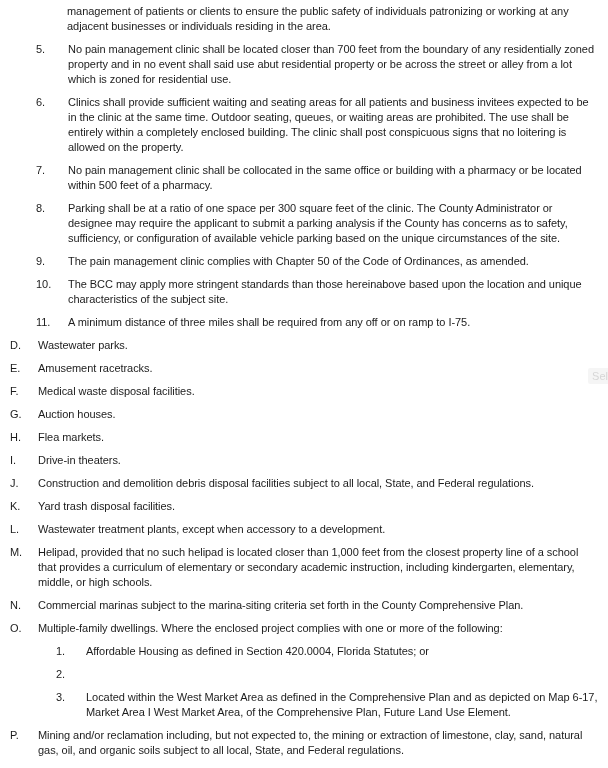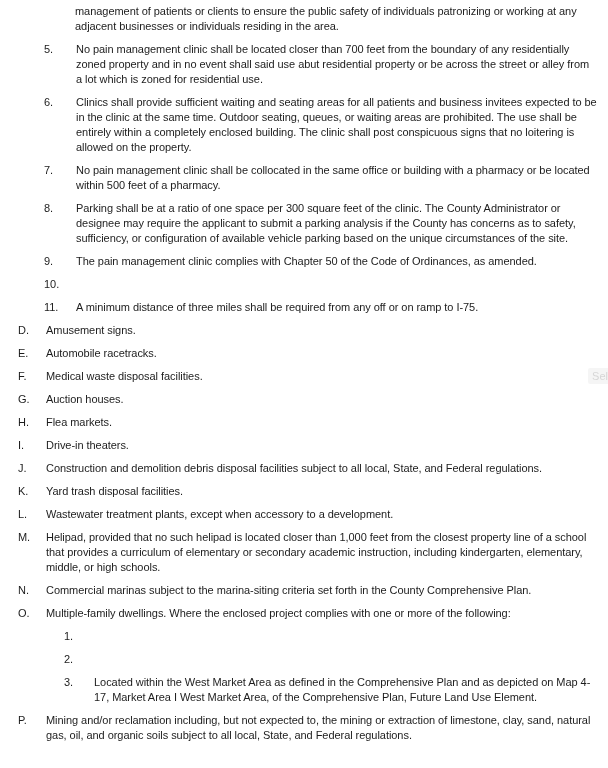--- a/index.html
+++ b/index.html
@@ -7,21 +7,21 @@
   body {
     background: #ffffff;
     overflow: hidden;
     position: relative;
     font-family: "Liberation Sans", sans-serif;
     color: #1c1c1c;
   }
   .page {
     width: 608px;
     height: 768px;
-    padding: 4px 10px 0 16px;
+    padding: 4px 10px 0 8px;
     font-size: 11px;
     line-height: 15px;
     letter-spacing: -0.05px;
   }
   .para { margin-bottom: 8px; }
   .cont-para { margin-left: 59px; }
   .item { display: flex; margin-bottom: 8px; }
   .item .marker { flex: none; }
   .item .body { flex: 1; }
   .num-item { padding-left: 28px; }
@@ -66,33 +66,34 @@
   <div class="item num-item">
     <span class="marker">8.</span>
     <span class="body">Parking shall be at a ratio of one space per 300 square feet of the clinic. The County Administrator or designee may require the applicant to submit a parking analysis if the County has concerns as to safety, sufficiency, or configuration of available vehicle parking based on the unique circumstances of the site.</span>
   </div>
   <div class="item num-item">
     <span class="marker">9.</span>
     <span class="body">The pain management clinic complies with Chapter 50 of the Code of Ordinances, as amended.</span>
   </div>
   <div class="item num-item">
     <span class="marker">10.</span>
+    <span class="body">The BCC may apply more stringent standards than those hereinabove based upon the location and unique characteristics of the subject site.</span>
   </div>
   <div class="item num-item">
     <span class="marker">11.</span>
     <span class="body">A minimum distance of three miles shall be required from any off or on ramp to I-75.</span>
   </div>
 
   <div class="item let-item">
     <span class="marker">D.</span>
-    <span class="body">Amusement signs.</span>
+    <span class="body">Wastewater parks.</span>
   </div>
   <div class="item let-item">
     <span class="marker">E.</span>
-    <span class="body">Automobile racetracks.</span>
+    <span class="body">Amusement racetracks.</span>
   </div>
   <div class="item let-item">
     <span class="marker">F.</span>
     <span class="body">Medical waste disposal facilities.</span>
   </div>
   <div class="item let-item">
     <span class="marker">G.</span>
     <span class="body">Auction houses.</span>
   </div>
   <div class="item let-item">
@@ -123,27 +124,28 @@
     <span class="marker">N.</span>
     <span class="body">Commercial marinas subject to the marina-siting criteria set forth in the County Comprehensive Plan.</span>
   </div>
   <div class="item let-item">
     <span class="marker">O.</span>
     <span class="body">Multiple-family dwellings. Where the enclosed project complies with one or more of the following:</span>
   </div>
 
   <div class="item sub-item">
     <span class="marker">1.</span>
+    <span class="body">Affordable Housing as defined in Section 420.0004, Florida Statutes; or</span>
   </div>
   <div class="item sub-item">
     <span class="marker">2.</span>
   </div>
   <div class="item sub-item">
     <span class="marker">3.</span>
-    <span class="body">Located within the West Market Area as defined in the Comprehensive Plan and as depicted on Map 4-17, Market Area I West Market Area, of the Comprehensive Plan, Future Land Use Element.</span>
+    <span class="body">Located within the West Market Area as defined in the Comprehensive Plan and as depicted on Map 6-17, Market Area I West Market Area, of the Comprehensive Plan, Future Land Use Element.</span>
   </div>
 
   <div class="item let-item">
     <span class="marker">P.</span>
     <span class="body">Mining and/or reclamation including, but not expected to, the mining or extraction of limestone, clay, sand, natural gas, oil, and organic soils subject to all local, State, and Federal regulations.</span>
   </div>
 
 </div>
 
 <div class="artifact">Sel</div>

